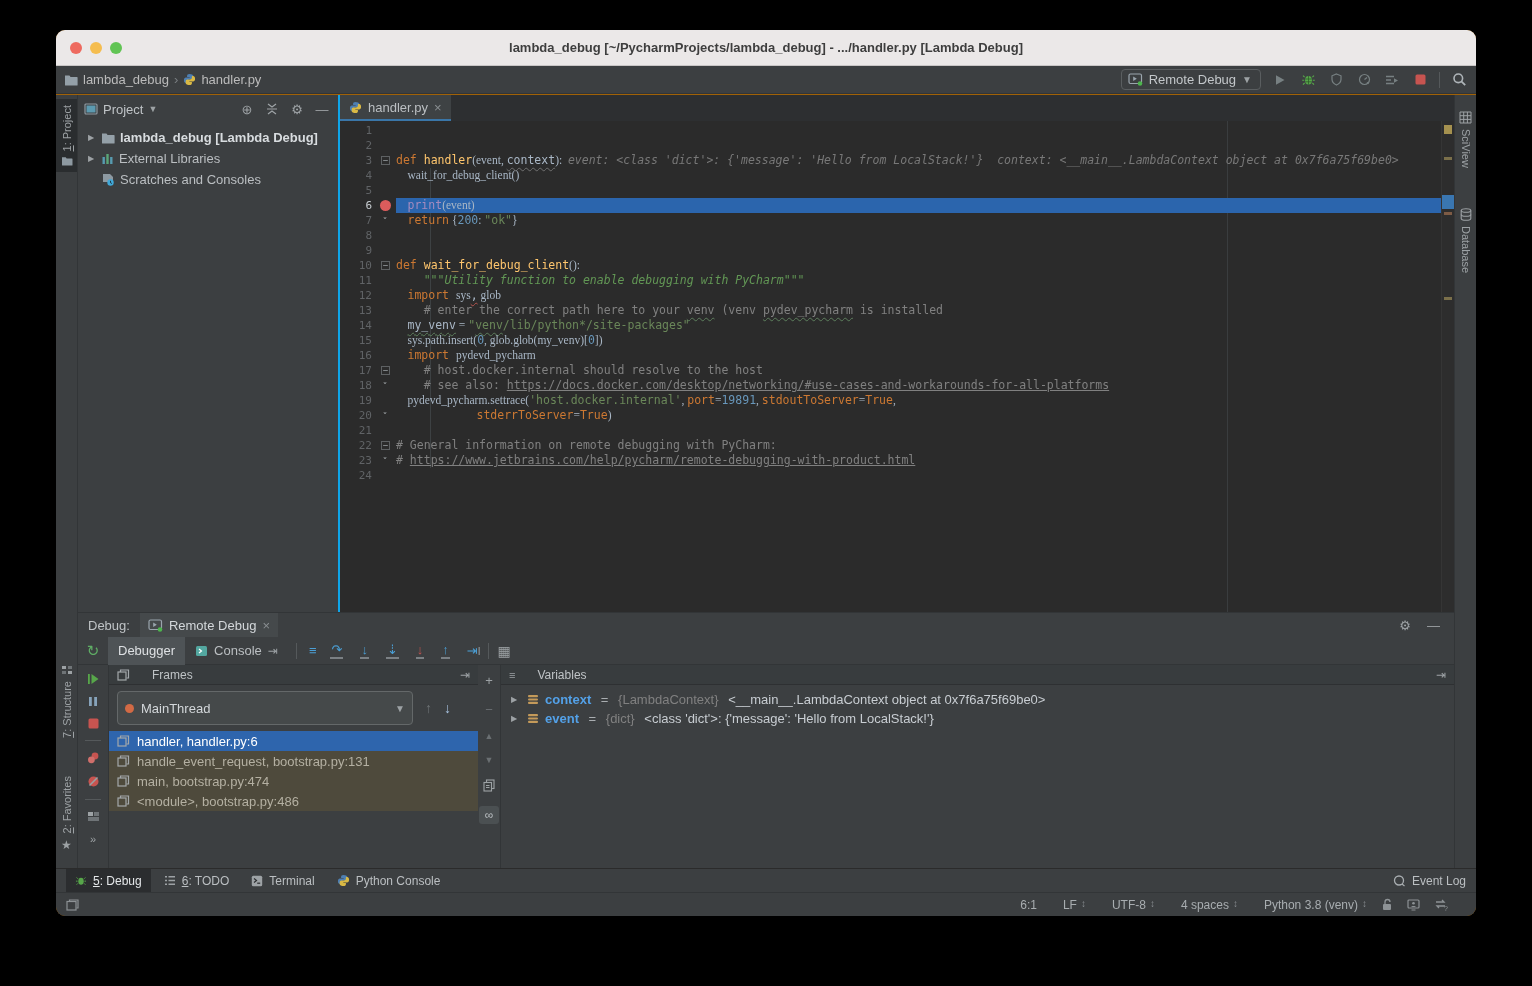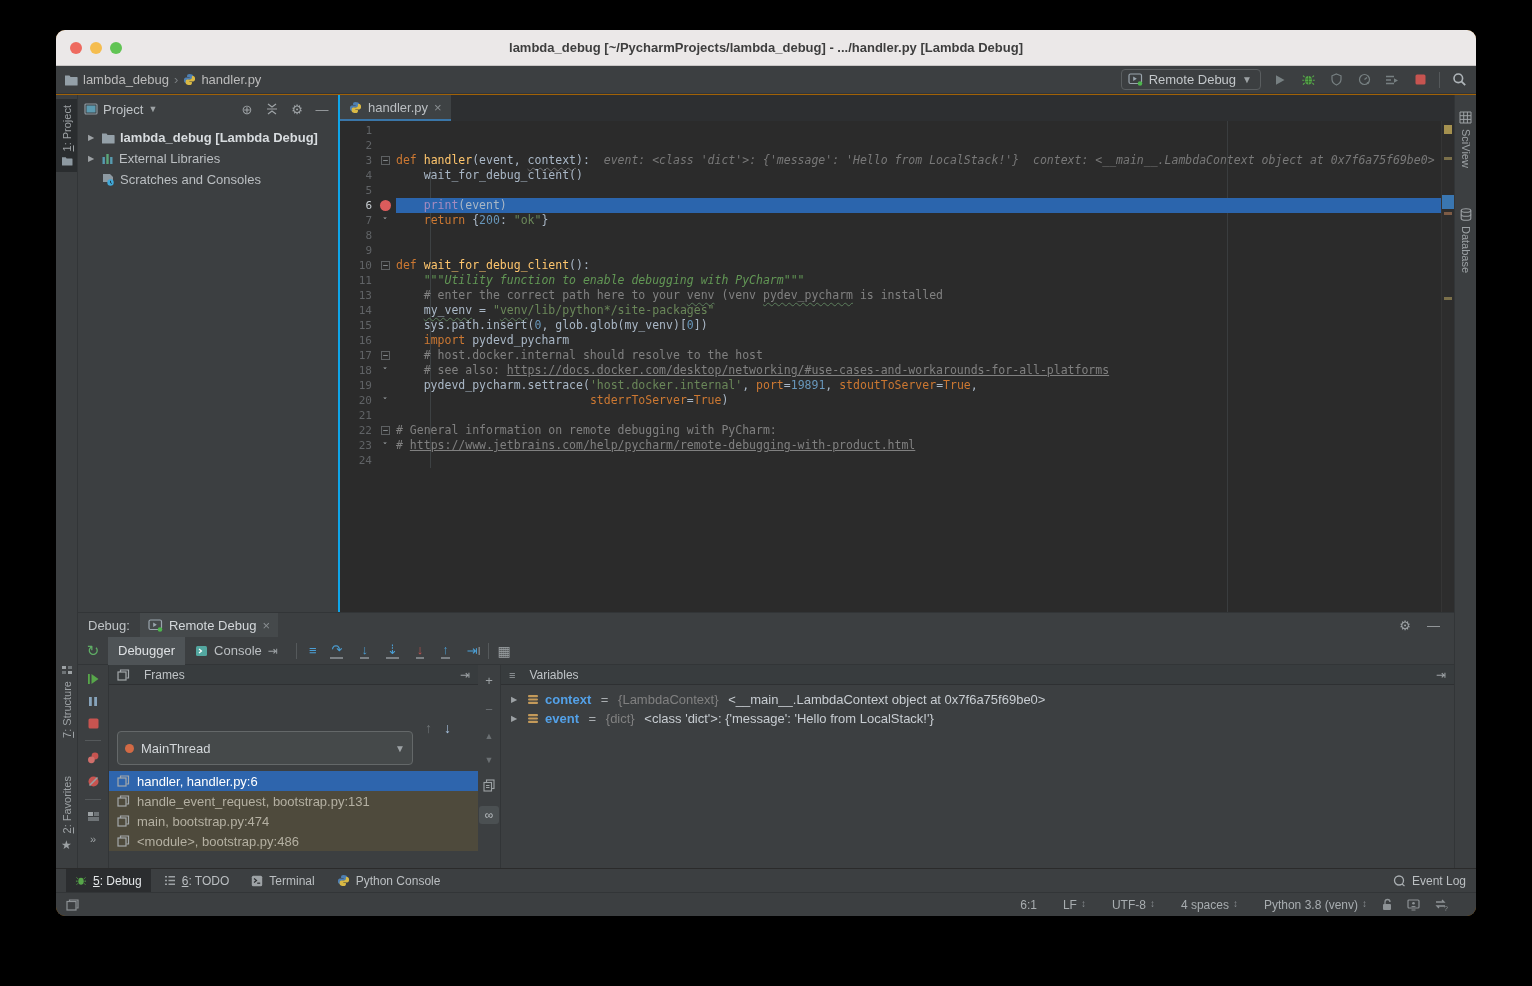--- a/index.html
+++ b/index.html
@@ -53,21 +53,21 @@
   .lines { position:absolute; top:2px; left:0; right:13px; }
   .cline { display:flex; height:15px; line-height:15px; }
   .lnum { width:36px; text-align:right; color:#606366; font-size:11px; padding-right:4px; flex:none; }
   .fold { width:20px; flex:none; position:relative; }
   .foldbox { position:absolute; left:5px; top:3px; width:9px; height:9px; border:1px solid #5e6163; color:#9da2a5; font-size:9px; line-height:7px; text-align:center; }
   .foldend { position:absolute; left:6px; top:2px; color:#9da2a5; font-size:10px; }
   .bpdot { position:absolute; left:4px; top:2px; width:11px; height:11px; border-radius:50%; background:#db5c5c; }
   .lbody { flex:1; white-space:pre; color:#a9b7c6; }
   .cline.exec .lbody { background:#2b65ad; }
   .cline.exec .lnum { color:#c8cdd1; }
-  .s-kw{color:#cc7832;} .s-fn{color:#ffc66d;} .s-txt{color:#a9b7c6;}
+  .s-kw{color:#cc7832;} .s-fn{color:#ffc66d;} .s-txt{color:#a9b7c6;font-family:Liberation Serif, serif;}
   .s-str{color:#6a8759;} .s-doc{color:#629755;font-style:italic;}
   .s-com{color:#808080;} .s-comlink{color:#808080;text-decoration:underline;}
   .s-num{color:#6897bb;} .s-builtin{color:#a48bbf;}
   .s-hint{color:#787878;font-style:italic;}
   .s-warn{color:#a9b7c6;text-decoration:underline wavy #6f6f6f 1px;text-underline-offset:3px;}
   .s-warn2{color:#a9b7c6;text-decoration:underline wavy #5c7e5c 1px;text-underline-offset:3px;}
   .s-comw{color:#808080;text-decoration:underline wavy #5c7e5c 1px;text-underline-offset:3px;}
   .s-strw{color:#6a8759;text-decoration:underline wavy #5c7e5c 1px;text-underline-offset:3px;}
   .s-errw{color:#a9b7c6;text-decoration:underline wavy #b5534d 1px;text-underline-offset:3px;}
   .indent-guide { position:absolute; left:calc(56px + 4ch + 6px); top:47px; height:300px; width:1px; background:#3d4143; }
@@ -98,24 +98,24 @@
   .step.red { color:#c75450; }
   .nostep { font-size:13px; color:#4b9fd5; }
   .gray { color:#9da2a5; }
   .dsep { width:1px; height:16px; background:#55595b; margin:0 8px; }
   .dcontent { flex:1; display:flex; min-height:0; }
   .dactions { width:30px; display:flex; flex-direction:column; align-items:center; padding-top:8px; gap:11px; color:#9da2a5; }
   .dactions .asep { width:16px; height:1px; background:#55595b; }
   .panel { display:flex; flex-direction:column; min-width:0; border-left:1px solid #323537; }
   .frames { width:370px; flex:none; }
   .vars { flex:1; }
-  .panehead { height:20px; background:#383c3e; border-bottom:1px solid #2e3032; display:flex; align-items:center; gap:14px; padding:0 8px; font-size:12px; color:#bfc3c6; }
+  .panehead { height:20px; background:#383c3e; border-bottom:1px solid #2e3032; display:flex; align-items:center; gap:22px; padding:0 8px; font-size:12px; color:#bfc3c6; }
   .panehead .pin { margin-left:auto; color:#9da2a5; font-size:12px; }
   .threadrow { display:flex; align-items:center; gap:12px; padding:6px 8px 4px; }
-  .combo { width:296px; height:22px; background:#45494a; border:1px solid #646869; border-radius:4px; display:flex; align-items:center; gap:7px; padding:16px 7px; font-size:13px; color:#d3d7da;margin-top:40px; }
+  .combo { width:296px; height:22px; background:#45494a; border:1px solid #646869; border-radius:4px; display:flex; align-items:center; gap:7px; padding:16px 7px; font-size:13px; color:#d3d7da; }
   .tdot { width:9px; height:9px; border-radius:50%; background:#d26a45; }
   .combo .arr { margin-left:auto; color:#9da2a5; font-size:10px; }
   .navarrow { font-size:14px; }
   .flist { margin-top:2px; font-size:13px; }
   .frow { height:20px; display:flex; align-items:center; gap:7px; padding-left:8px; color:#b4b0a2; }
   .frow.selected { background:#2e65ad; color:#fff; }
   .frow.lib { background:#4e4a3c; }
   .minibar { width:22px; display:flex; flex-direction:column; align-items:center; padding-top:8px; gap:14px; color:#9da2a5; font-size:13px; }
   .minibar .tri { font-size:9px; color:#6a6f72; }
   .glassbtn { width:20px; height:18px; background:#4b5052; border-radius:3px; display:flex; align-items:center; justify-content:center; }
@@ -393,20 +393,25 @@
                 <span class="foldbox">−</span>
               </span>
               <span class="lbody"><span class="s-kw">def </span><span class="s-fn">wait_for_debug_client</span><span class="s-txt">():</span></span>
             </div>
             <div class="cline">
               <span class="lnum">11</span>
               <span class="fold"></span>
               <span class="lbody"><span class="s-doc">    """Utility function to enable debugging with PyCharm"""</span></span>
             </div>
             <div class="cline">
+              <span class="lnum">12</span>
+              <span class="fold"></span>
+              <span class="lbody"><span class="s-txt">    </span><span class="s-kw">import </span><span class="s-txt">sys</span><span class="s-errw">,</span><span class="s-txt"> glob</span></span>
+            </div>
+            <div class="cline">
               <span class="lnum">13</span>
               <span class="fold"></span>
               <span class="lbody"><span class="s-com">    # enter the correct path here to your </span><span class="s-comw">venv</span><span class="s-com"> (venv </span><span class="s-comw">pydev_pycharm</span><span class="s-com"> is installed</span></span>
             </div>
             <div class="cline">
               <span class="lnum">14</span>
               <span class="fold"></span>
               <span class="lbody"><span class="s-txt">    </span><span class="s-warn2">my_venv</span><span class="s-txt"> = </span><span class="s-str">"</span><span class="s-strw">venv</span><span class="s-str">/lib/python*/site-packages"</span></span>
             </div>
             <div class="cline">

